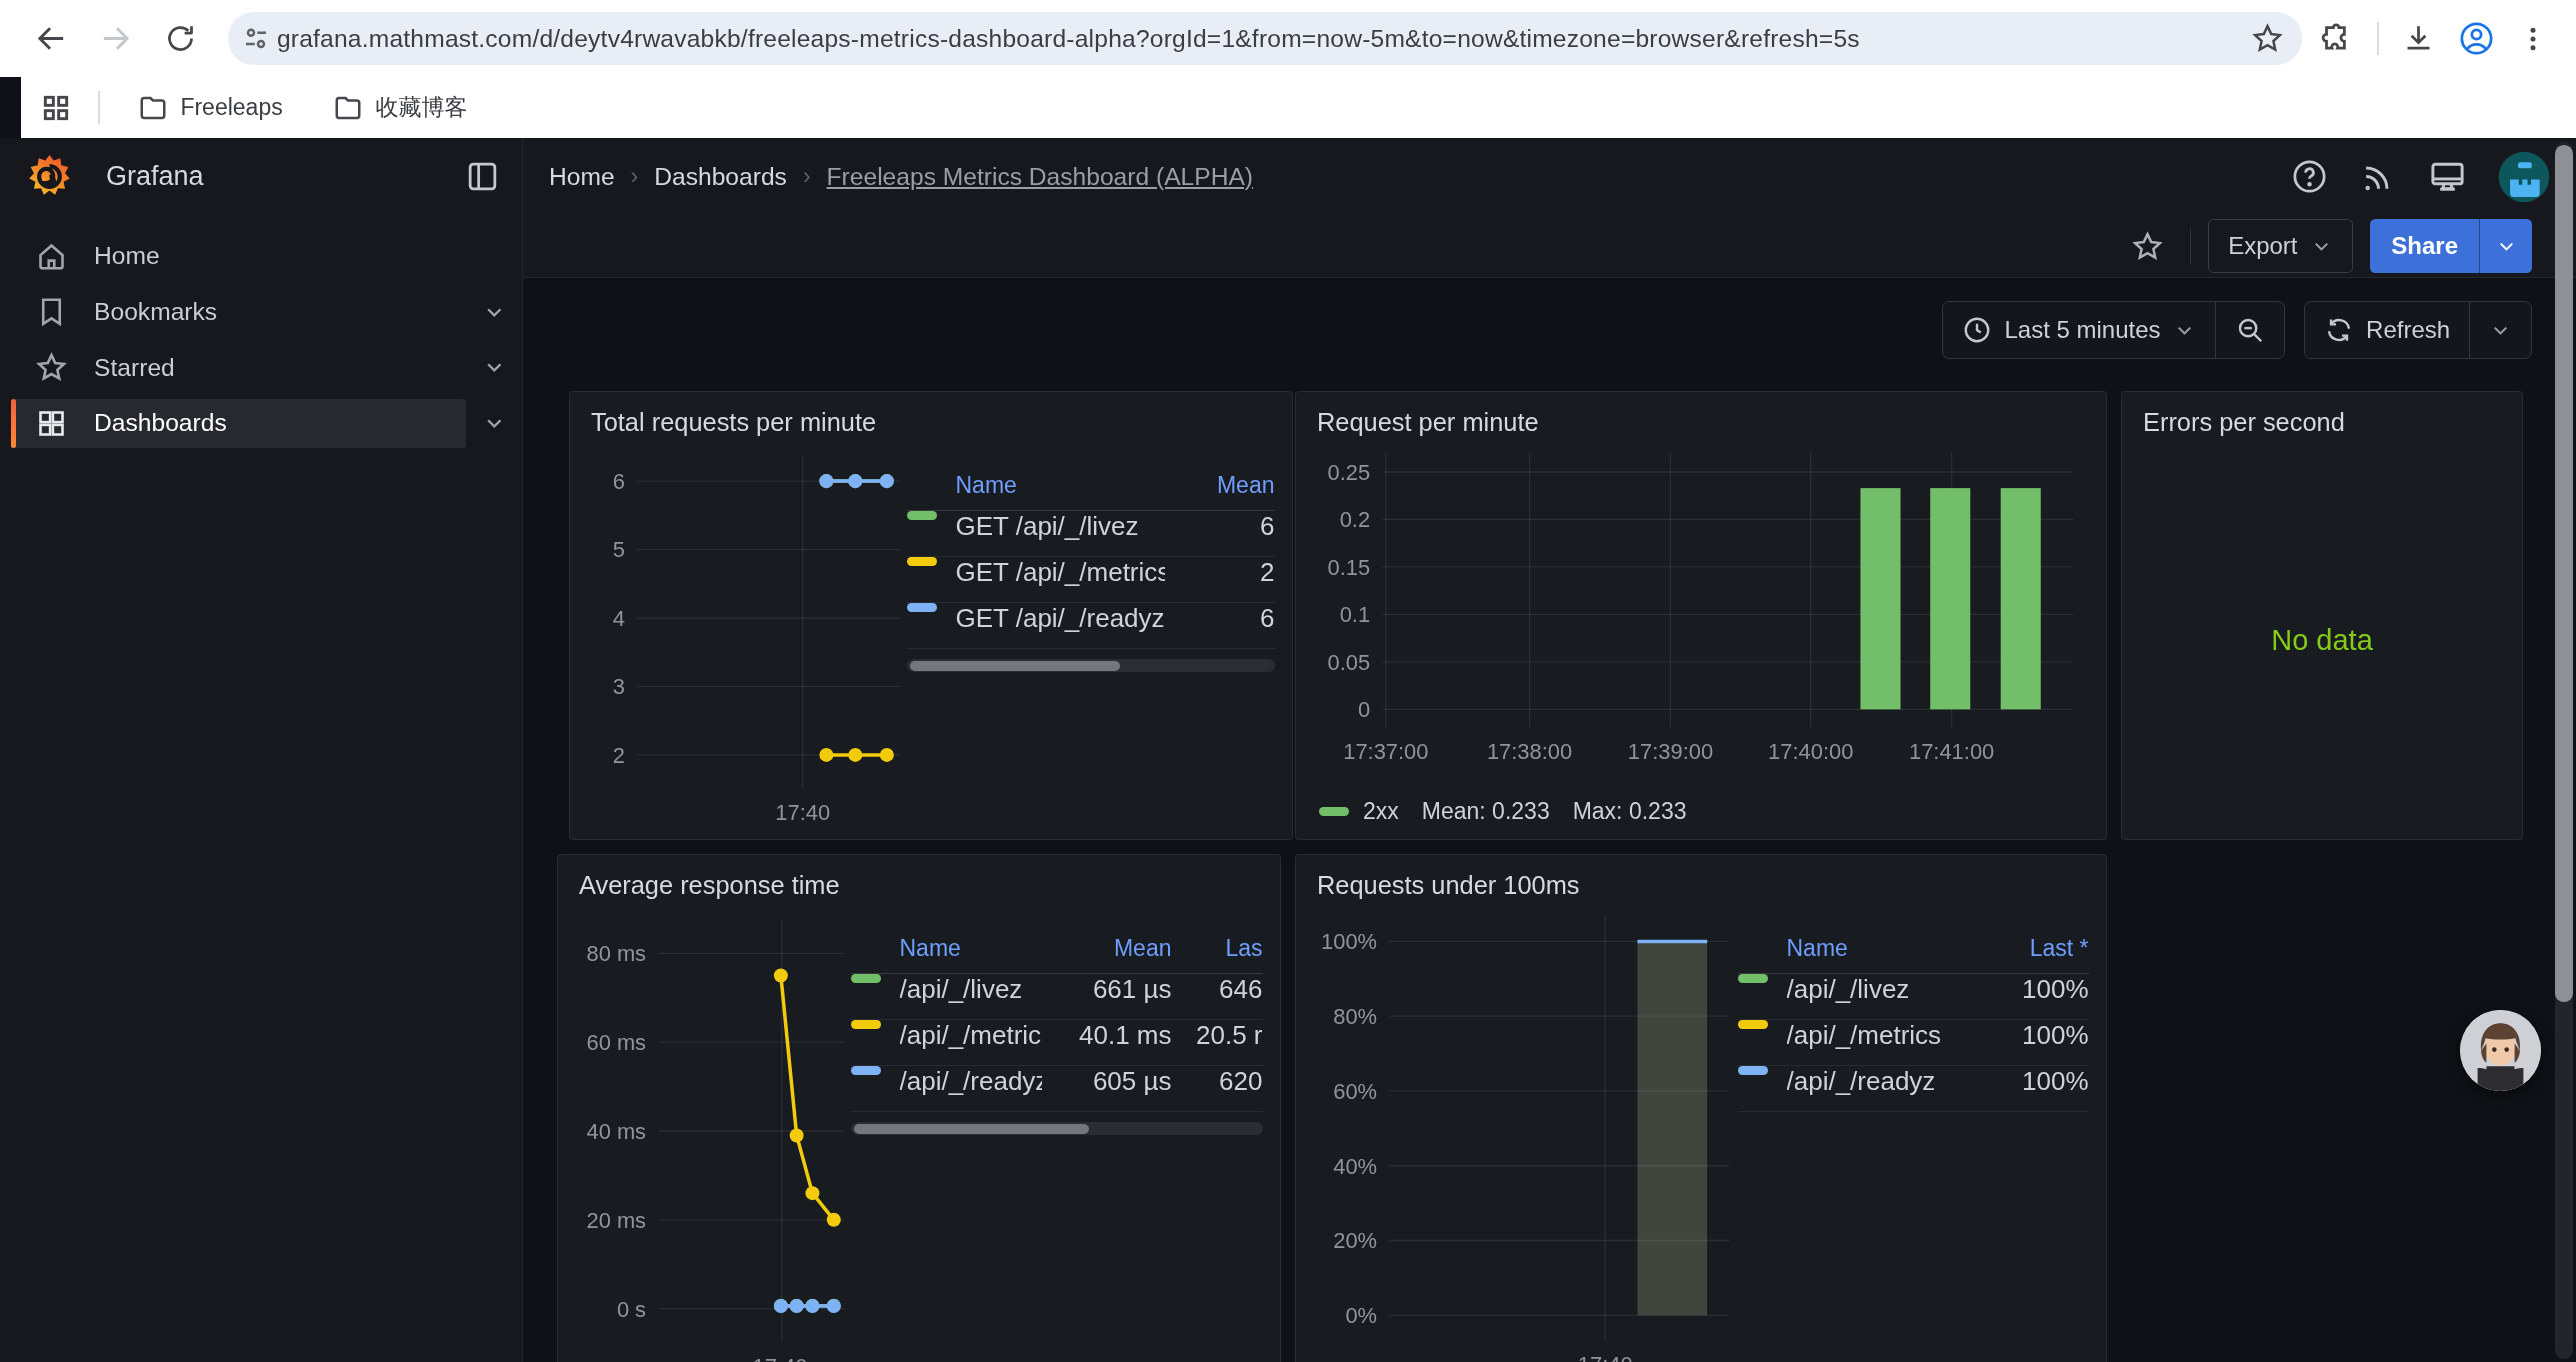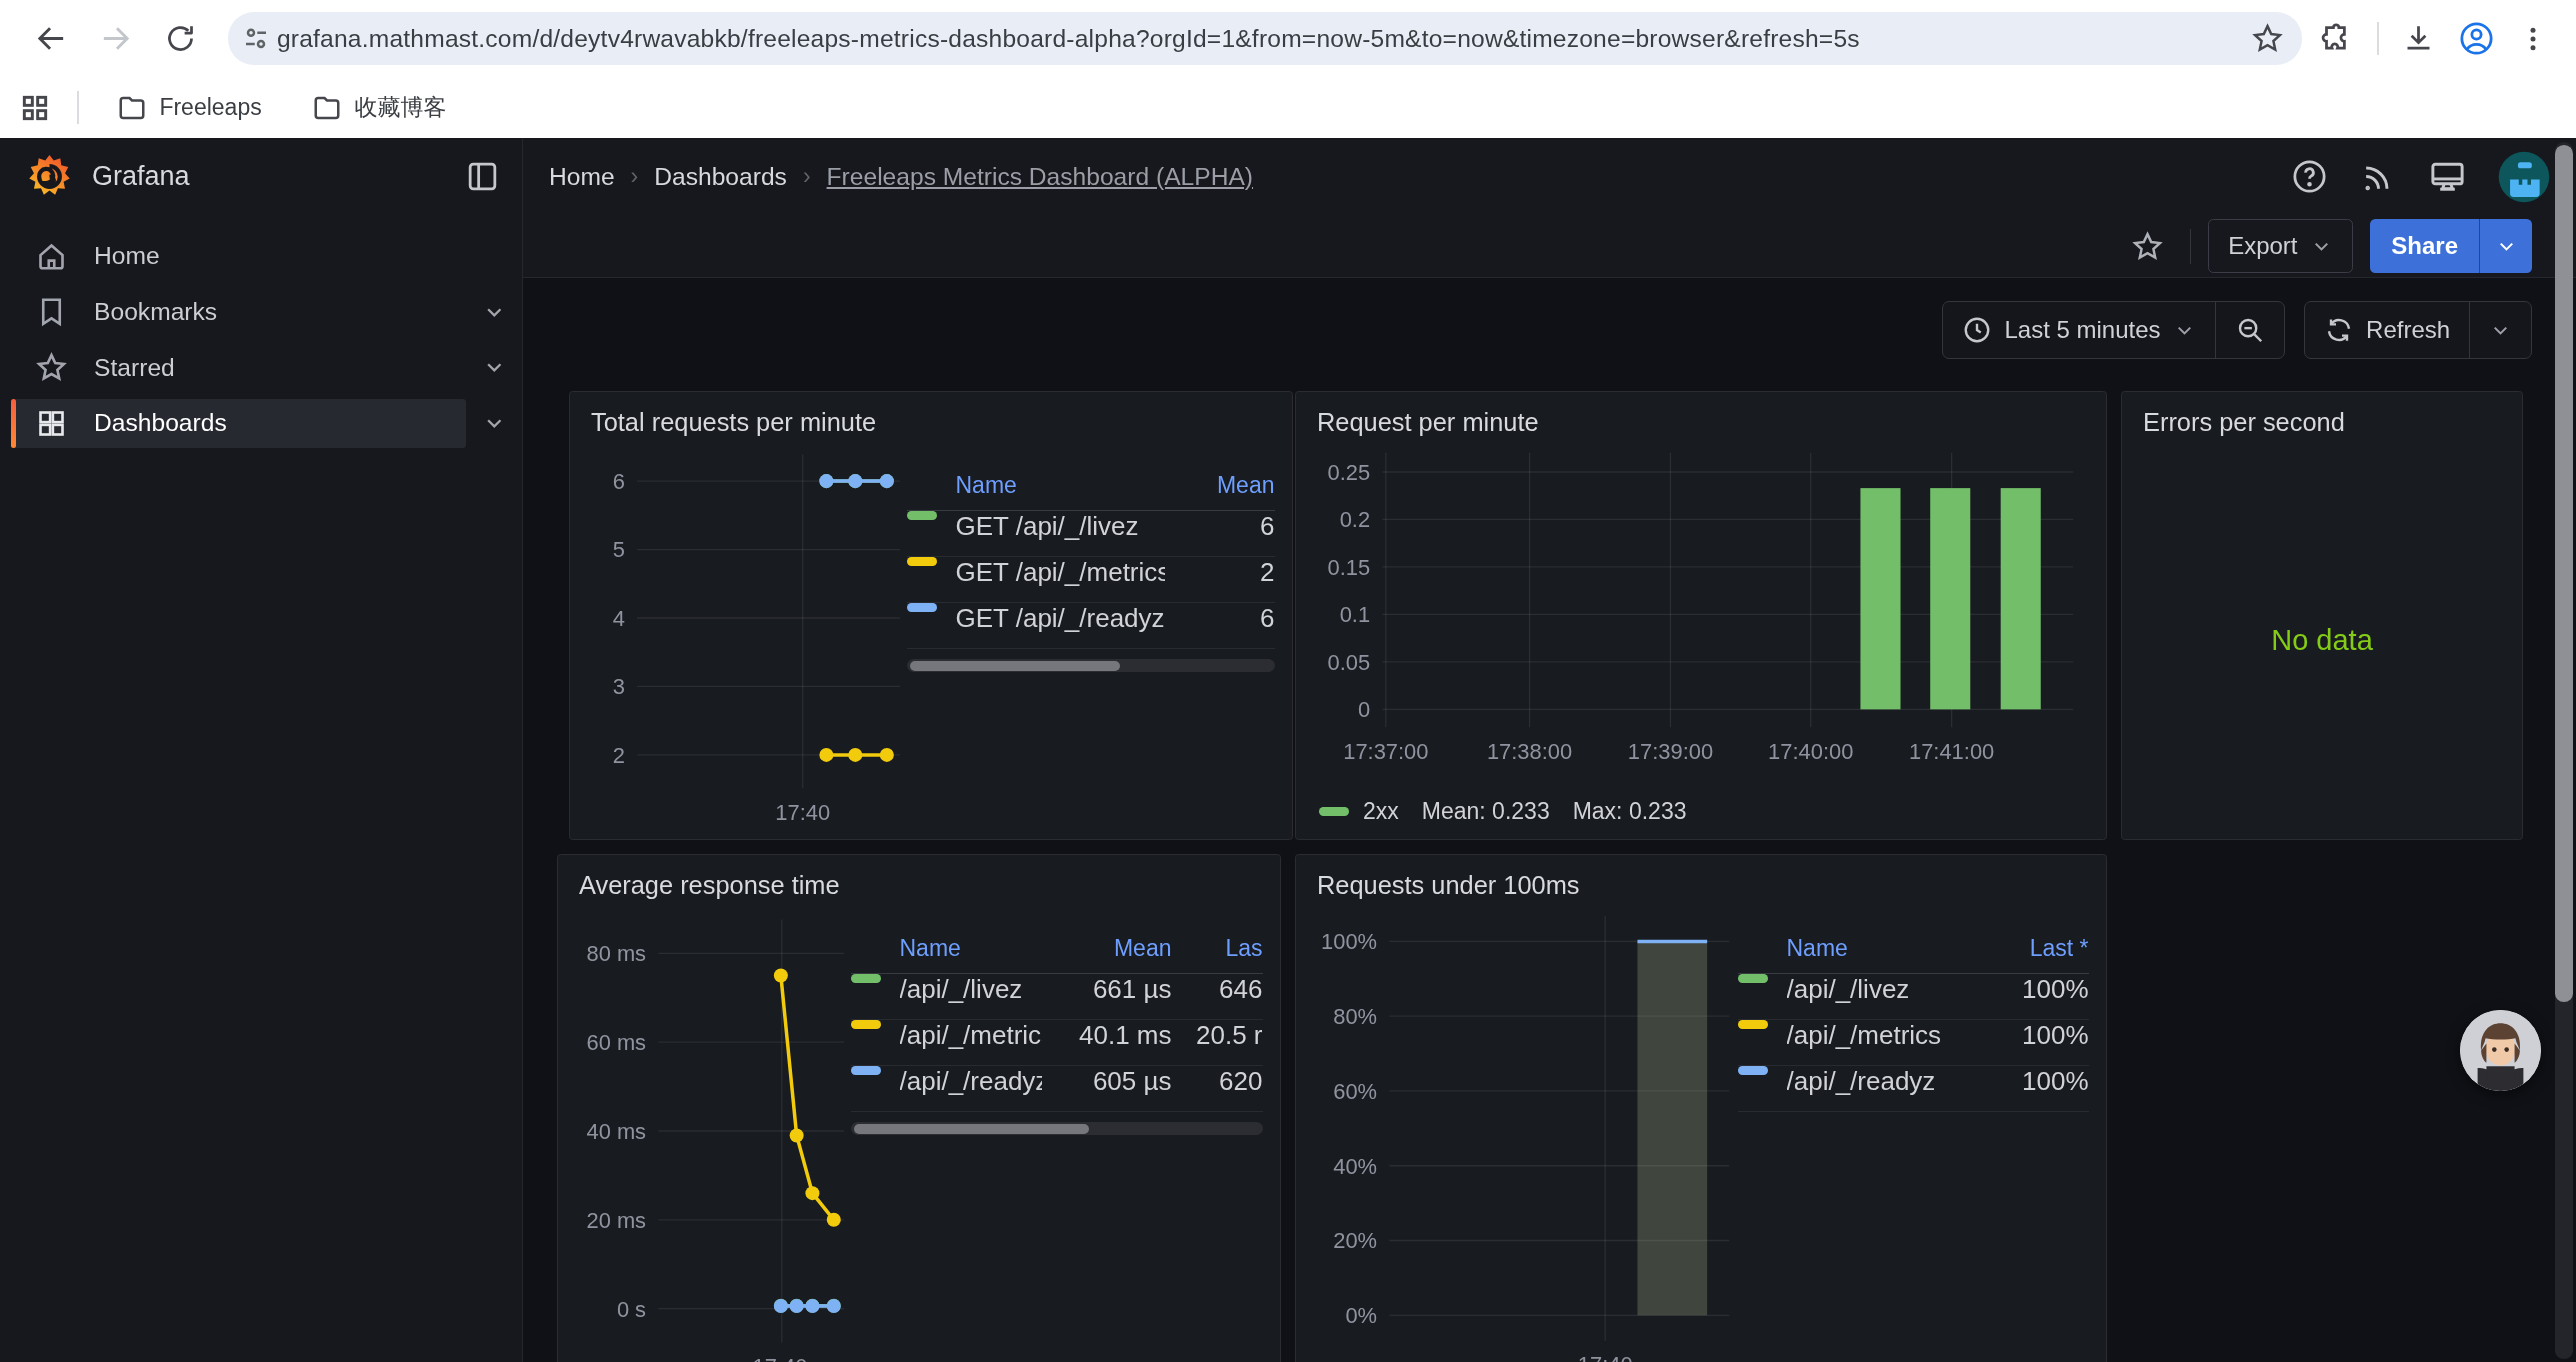--- a/index.html
+++ b/index.html
@@ -9,27 +9,27 @@
   
   .btoolbar { height:77px; background:#ffffff; display:flex; align-items:center; padding:0 23px; gap:8.8px; }
   .nav-ico { width:56px; height:56px; border-radius:50%; display:flex; align-items:center; justify-content:center; flex:none; }
   .nav-ico svg { display:block; }
   .omnibox { flex:1; height:53px; background:#e9eef6; border-radius:26px; display:flex; align-items:center;
     padding:0 17.5px 0 7px; margin:0 10.5px; min-width:0; }
   .site-ico { width:42px; height:42px; border-radius:50%; background:#ffffff00; display:flex; align-items:center; justify-content:center; flex:none; }
   .url { flex:1; font-size:24.6px; color:#3a3d42; letter-spacing:0.2px; white-space:nowrap; overflow:hidden; }
   .b-right { display:flex; align-items:center; gap:23px; flex:none; padding-right:5.3px; }
   .vdiv-lite { width:1.8px; height:33px; background:#dadce0; }
-  .bookbar { height:61px; background:#ffffff; display:flex; align-items:center; padding:0 19px; gap:26px; }
+  .bookbar { height:61px; background:#ffffff; display:flex; align-items:center; padding:0 19px; gap:26px;margin-left:21px; }
   .bm { display:flex; align-items:center; gap:12.3px; font-size:23px; color:#3a3d42; padding:7px 12.3px; border-radius:17.5px; }
 
   
   .grafana { position:relative; height:1224px; background:#17181e; display:grid;
     grid-template-columns:523px 1fr; grid-template-rows:77px 1fr; }
-  .gf-head-left { grid-column:1; grid-row:1; display:flex; align-items:center; gap:19px; padding:0 21px 0 26px;
+  .gf-head-left { grid-column:1; grid-row:1; display:flex; align-items:center; gap:33px; padding:0 21px 0 26px;
     border-right:0.9px solid #26272d; }
   .brand { font-size:27px; color:#d8d9de; font-weight:500; flex:1; }
   .gf-head-right { grid-column:2; grid-row:1; display:flex; align-items:center; padding:0 24.6px 0 26px; gap:30px; }
   .crumbs { display:flex; align-items:center; gap:16px; font-size:24.6px; white-space:nowrap; }
   .crumb { color:#d8d9de; font-weight:500; }
   .crumb.cur { color:#9b9ea6; font-weight:400;text-decoration:underline; }
   .crumb-sep { color:#5e626b; font-size:23px; }
   .spacer { flex:1; }
   .searchbox { width:589px; height:54px; border:0.9px solid #34363e; background:#101218; border-radius:7px;
     display:flex; align-items:center; padding:0 16px; gap:12.3px; flex:none; }

